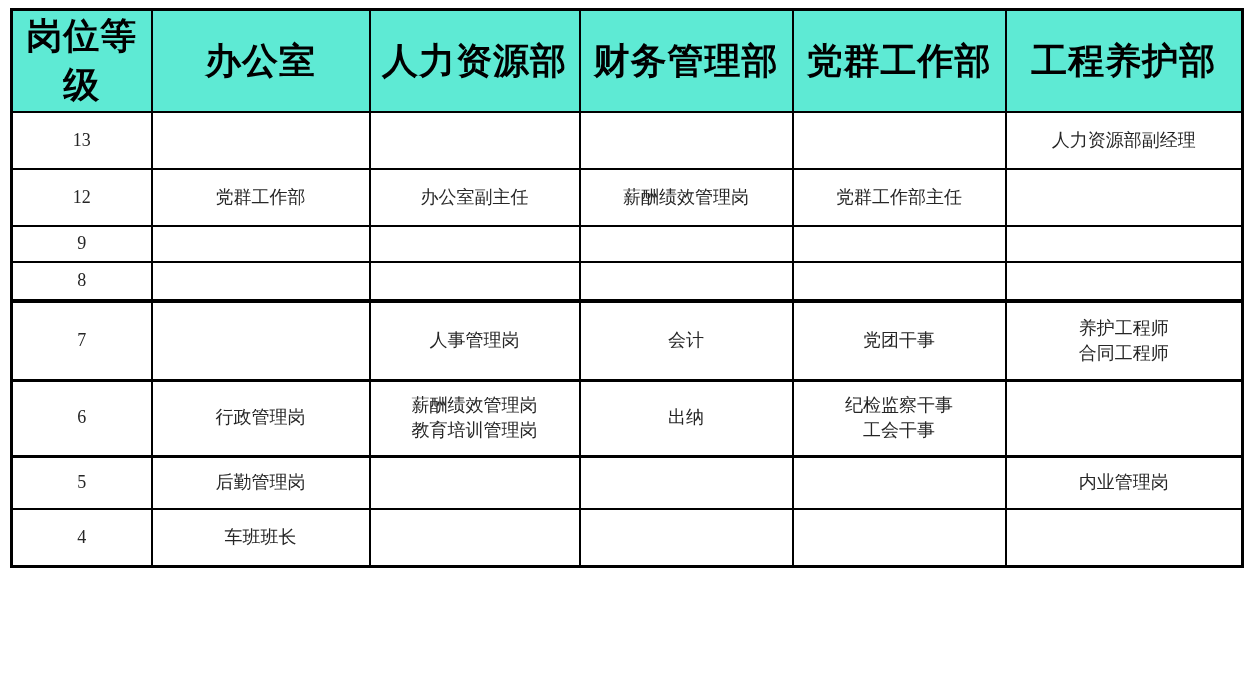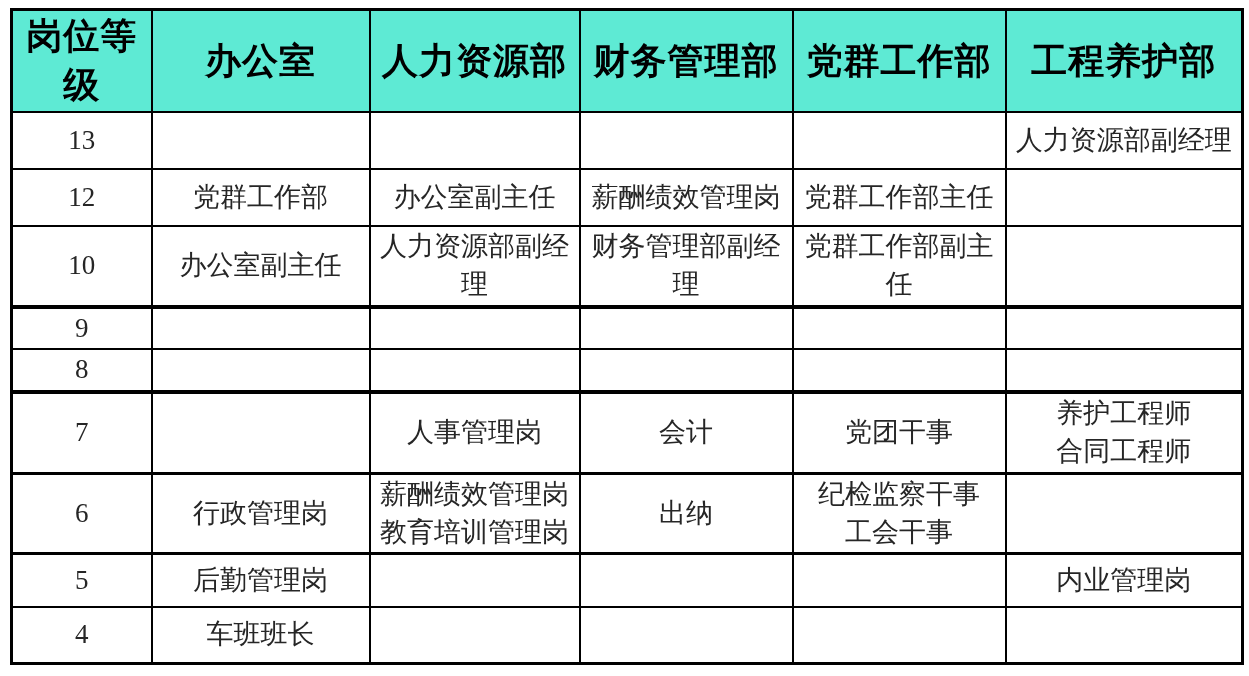--- a/index.html
+++ b/index.html
@@ -34,21 +34,21 @@
   }
   table.grade-table th {
     background: #5eead4;
     color: #000000;
     font-size: 36px;
     font-weight: bold;
     letter-spacing: 1px;
   }
   table.grade-table td {
     color: #262626;
-    font-size: 27px;
+    font-size: 18px;
     line-height: 1.4;
     white-space: pre-line;
     font-family: Liberation Serif, serif;
   }
   td.grade-cell {
     font-family: "Liberation Serif", "DejaVu Serif", serif;
     color: #1a1a1a;
   }
   
   col.c0 { width: 140px; }
@@ -106,28 +106,20 @@
         <td>人力资源部副经理</td>
       </tr>
       <tr class="rh-12">
         <td class="grade-cell">12</td>
         <td>党群工作部</td>
         <td>办公室副主任</td>
         <td>薪酬绩效管理岗</td>
         <td>党群工作部主任</td>
         <td></td>
       </tr>
-      <tr class="rh-10 hb4">
-        <td class="grade-cell">10</td>
-        <td>办公室副主任</td>
-        <td>人力资源部副经理</td>
-        <td>财务管理部副经理</td>
-        <td>党群工作部副主任</td>
-        <td></td>
-      </tr>
       <tr class="rh-9">
         <td class="grade-cell">9</td>
         <td></td>
         <td></td>
         <td></td>
         <td></td>
         <td></td>
       </tr>
       <tr class="rh-8 hb4">
         <td class="grade-cell">8</td>

